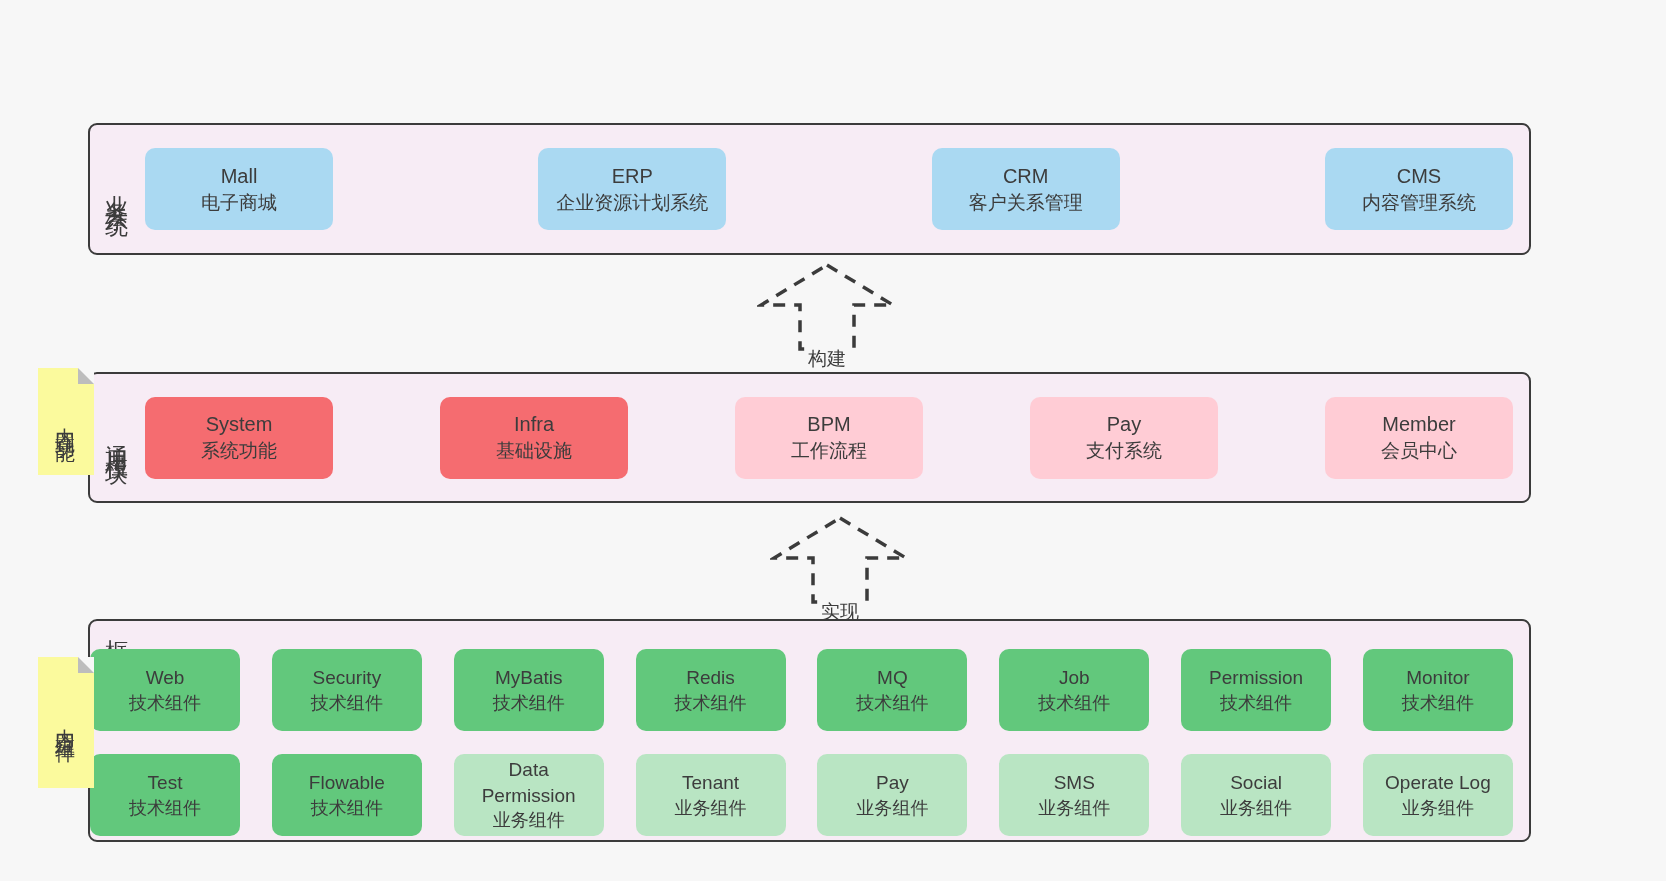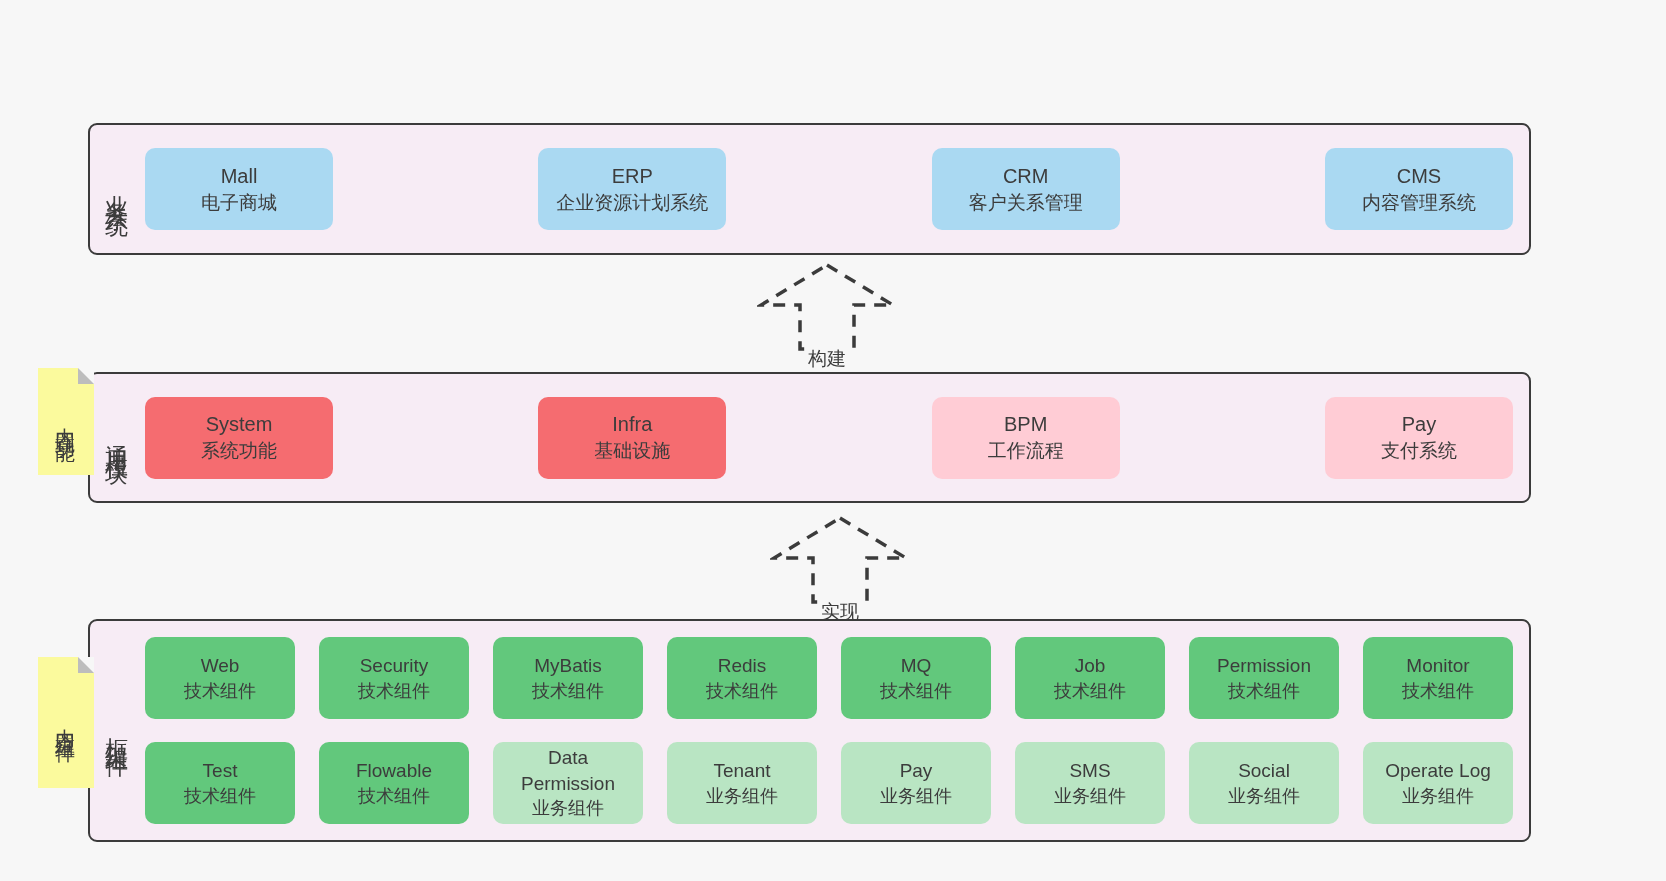--- a/index.html
+++ b/index.html
@@ -160,35 +160,39 @@
             <div class="zh">基础设施</div>
           </div>
           <div class="box c-pink">
             <div class="en">BPM</div>
             <div class="zh">工作流程</div>
           </div>
           <div class="box c-pink">
             <div class="en">Pay</div>
             <div class="zh">支付系统</div>
           </div>
+          <div class="box c-pink">
+            <div class="en">Member</div>
+            <div class="zh">会员中心</div>
+          </div>
         </div>
       </div>
   </section>
 
   <div class="arrow" style="left:770px;top:514px;">
     <svg width="140" height="92" viewBox="0 0 140 92">
       <polygon points="70,4 136,44 97,44 97,88 43,88 43,44 4,44" fill="none" stroke="#3b3b3b" stroke-width="3.5" stroke-dasharray="12 9"></polygon>
     </svg>
     <div class="arrow-label">实现</div>
   </div>
 
   <div class="note" style="top:657px;height:131px;">
     <span class="note-text">内置组件</span>
   </div>
-  <section class="band band-small" style="top:619px;height:223px;">
+  <section class="band band-small" style="top:619px;height:223px;flex-direction:column;">
     <div class="band-label">框架组件</div>
     <div class="rows">
         <div class="row">
           <div class="box c-green">
             <div class="en">Web</div>
             <div class="zh">技术组件</div>
           </div>
           <div class="box c-green">
             <div class="en">Security</div>
             <div class="zh">技术组件</div>

